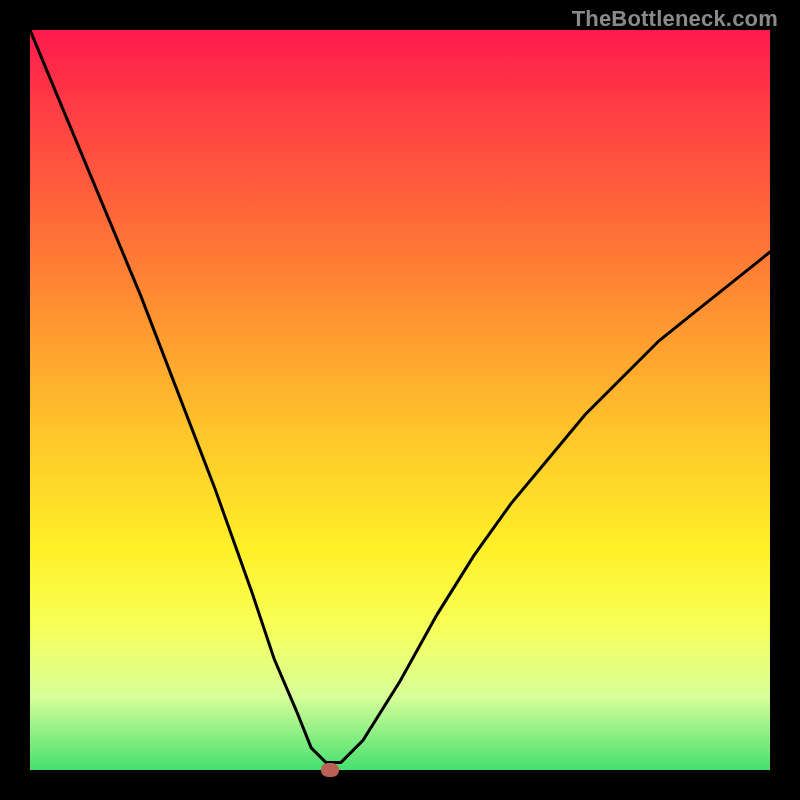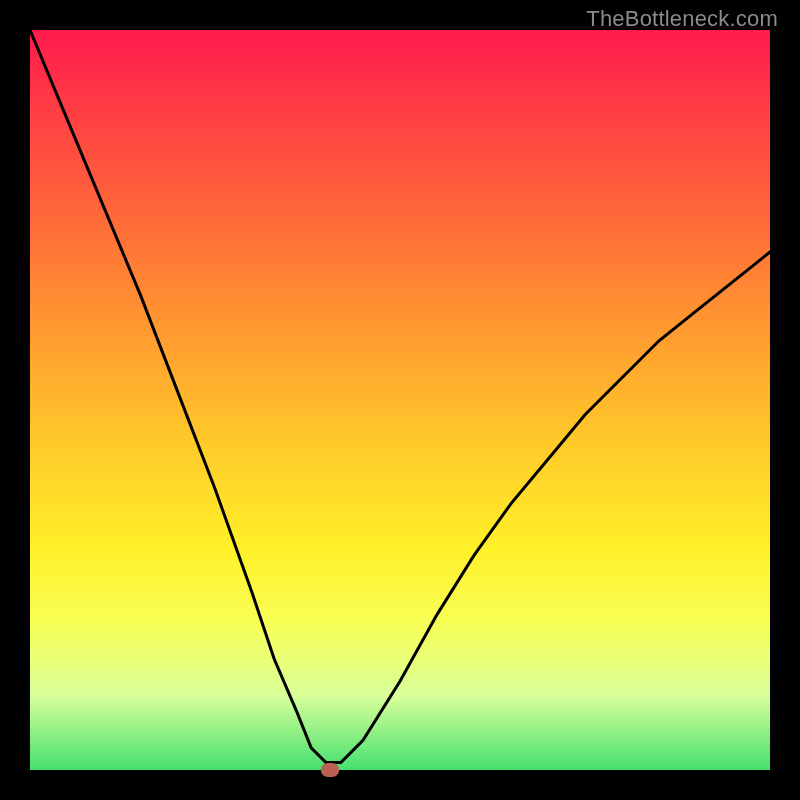--- a/index.html
+++ b/index.html
@@ -35,21 +35,21 @@
       #d8ff99 90%,
       #45e06f 100%
     );
   }
   .watermark {
     position: absolute;
     top: 6px;
     right: 22px;
     color: #8a8a8a;
     font-size: 22px;
-    font-weight: 400;
+    font-weight: 700;
     letter-spacing: 0.2px;
     user-select: none;
   }
   .marker {
     position: absolute;
     width: 18px;
     height: 14px;
     border-radius: 7px/6px;
     background: #bb6055;
     transform: translate(-50%, -50%);

